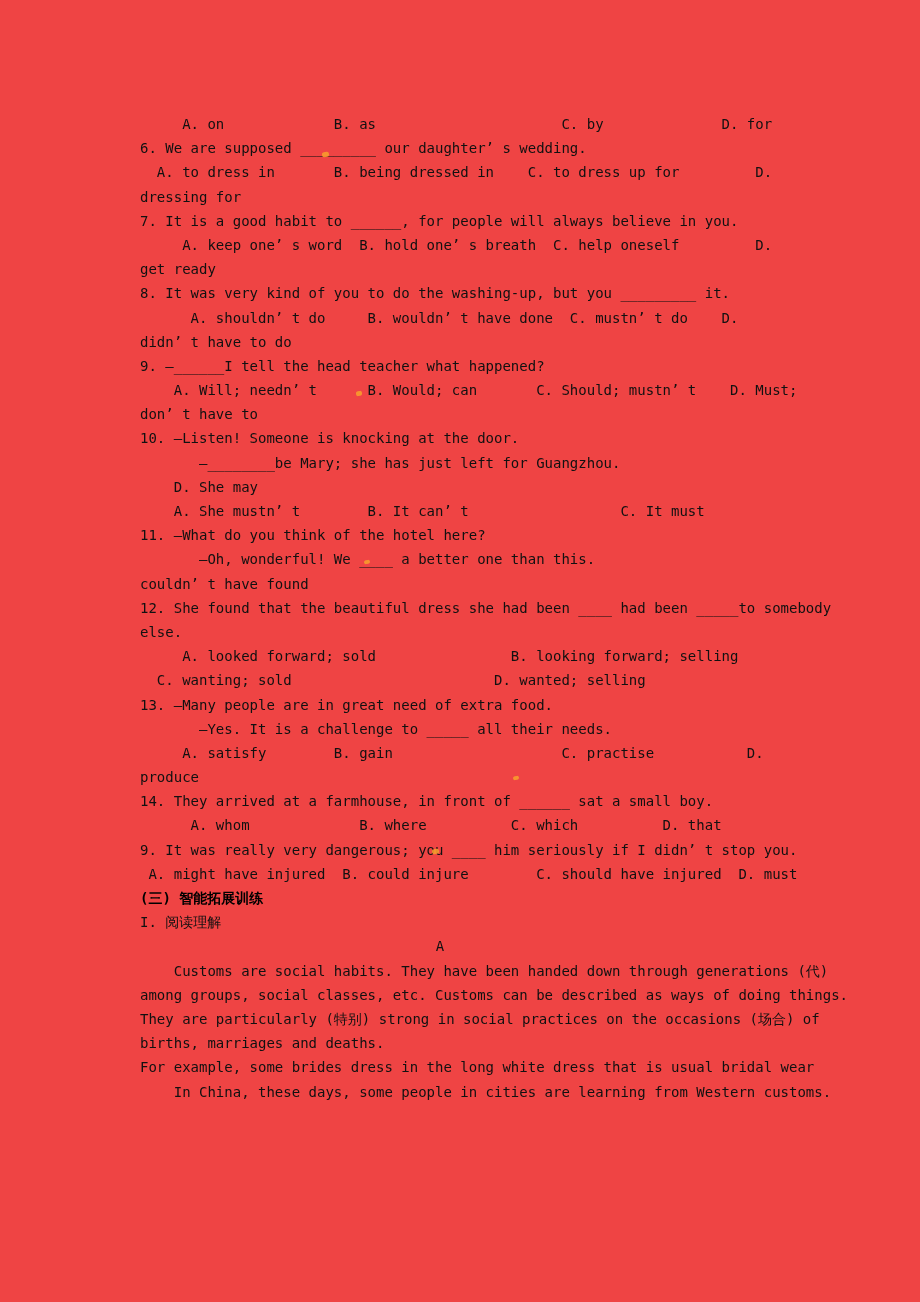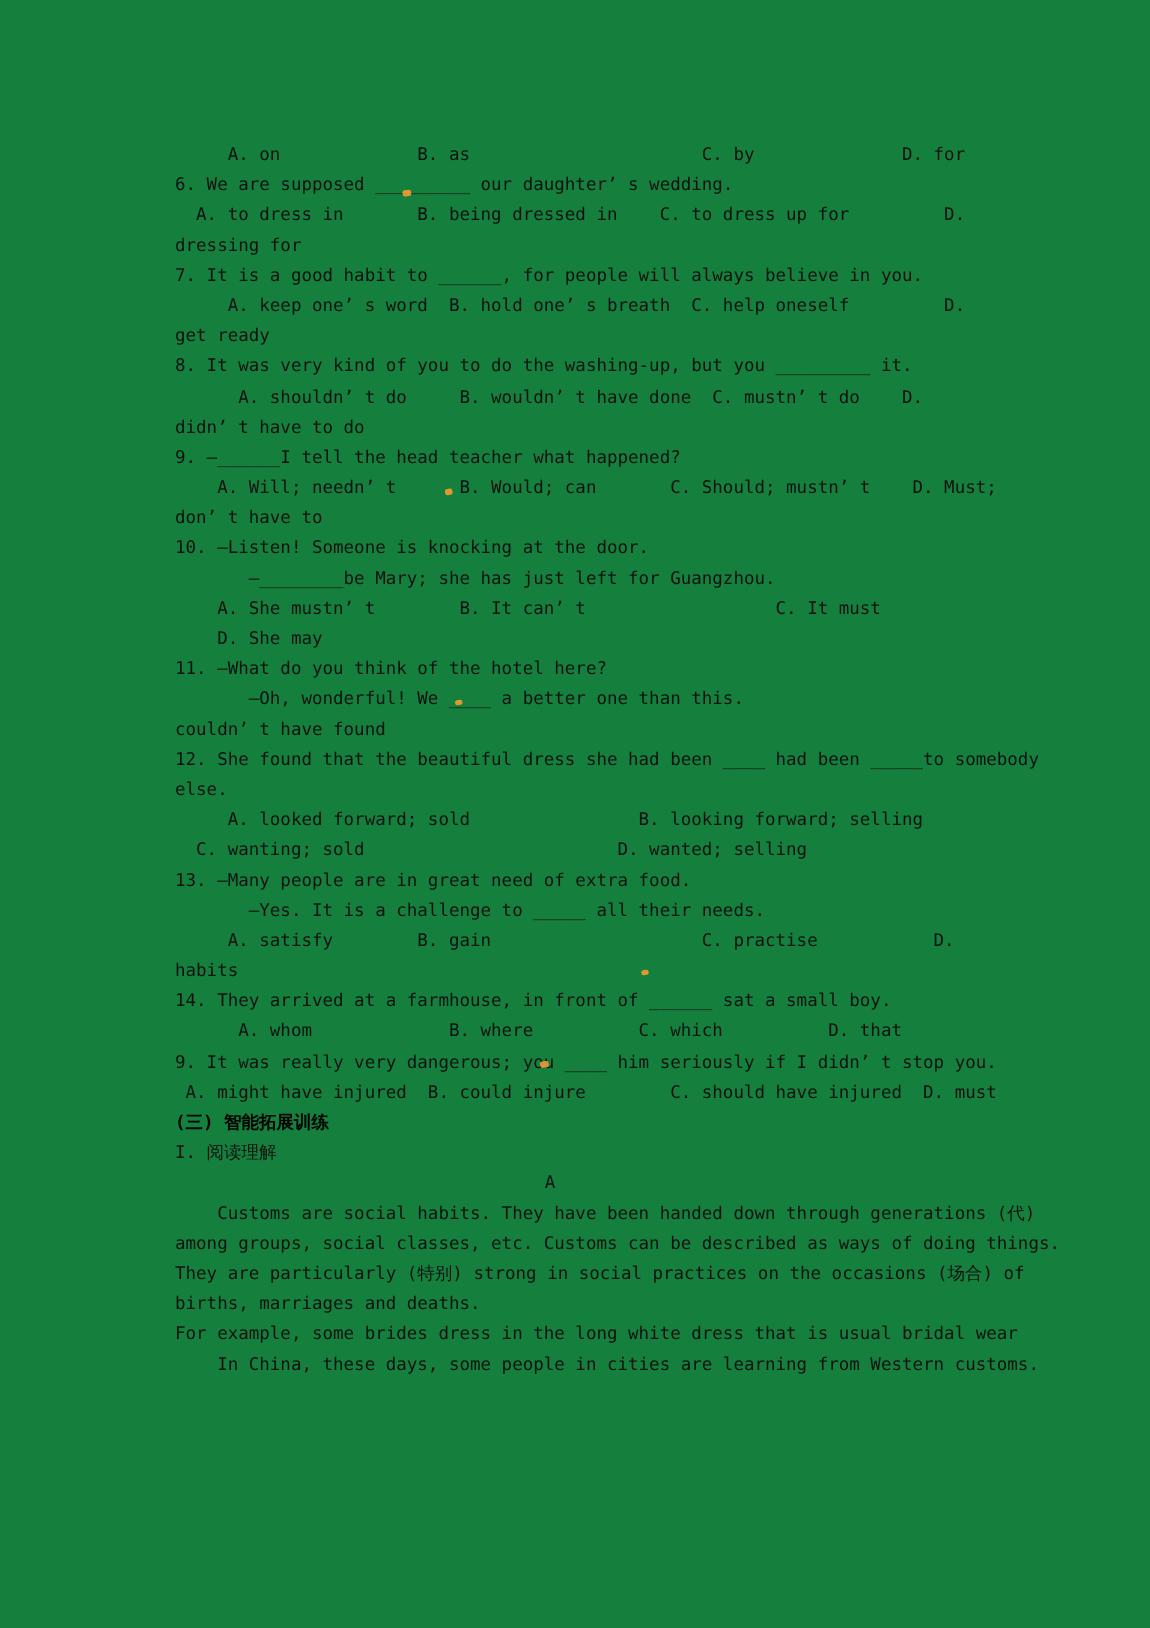--- a/index.html
+++ b/index.html
@@ -4,21 +4,21 @@
 <style>
   html, body {
     margin: 0;
     padding: 0;
     background: #ffffff;
   }
   .page {
     position: relative;
     width: 920px;
     height: 1302px;
-    background: #15803d;
+    background: #ef4444;
     overflow: hidden;
     font-family: "DejaVu Sans Mono", "Liberation Mono", monospace;
     font-size: 14px;
     line-height: 24.2px;
     color: #111111;
   }
   .content {
     position: absolute;
     left: 140px;
     top: 112px;
@@ -59,33 +59,33 @@
     <div class="line">     A. keep one’ s word  B. hold one’ s breath  C. help oneself         D.</div>
     <div class="line">get ready</div>
     <div class="line">8. It was very kind of you to do the washing-up, but you _________ it.</div>
     <div class="line">      A. shouldn’ t do     B. wouldn’ t have done  C. mustn’ t do    D.</div>
     <div class="line">didn’ t have to do</div>
     <div class="line">9. —______I tell the head teacher what happened?</div>
     <div class="line">    A. Will; needn’ t      B. Would; can       C. Should; mustn’ t    D. Must;</div>
     <div class="line">don’ t have to</div>
     <div class="line">10. —Listen! Someone is knocking at the door.</div>
     <div class="line">       —________be Mary; she has just left for Guangzhou.</div>
+    <div class="line">    D. She may</div>
     <div class="line">    A. She mustn’ t        B. It can’ t                  C. It must</div>
-    <div class="line">    D. She may</div>
     <div class="line">11. —What do you think of the hotel here?</div>
     <div class="line">       —Oh, wonderful! We ____ a better one than this.</div>
     <div class="line">couldn’ t have found</div>
     <div class="line">12. She found that the beautiful dress she had been ____ had been _____to somebody</div>
     <div class="line">else.</div>
     <div class="line">     A. looked forward; sold                B. looking forward; selling</div>
     <div class="line">  C. wanting; sold                        D. wanted; selling</div>
     <div class="line">13. —Many people are in great need of extra food.</div>
     <div class="line">       —Yes. It is a challenge to _____ all their needs.</div>
     <div class="line">     A. satisfy        B. gain                    C. practise           D.</div>
-    <div class="line">habits</div>
+    <div class="line">produce</div>
     <div class="line">14. They arrived at a farmhouse, in front of ______ sat a small boy.</div>
     <div class="line">      A. whom             B. where          C. which          D. that</div>
     <div class="line">9. It was really very dangerous; you ____ him seriously if I didn’ t stop you.</div>
     <div class="line"> A. might have injured  B. could injure        C. should have injured  D. must</div>
     <div class="line bold">(三) 智能拓展训练</div>
     <div class="line">I. 阅读理解</div>
     <div class="line center">A</div>
     <div class="line">    Customs are social habits. They have been handed down through generations (代)</div>
     <div class="line">among groups, social classes, etc. Customs can be described as ways of doing things.</div>
     <div class="line">They are particularly (特别) strong in social practices on the occasions (场合) of</div>

